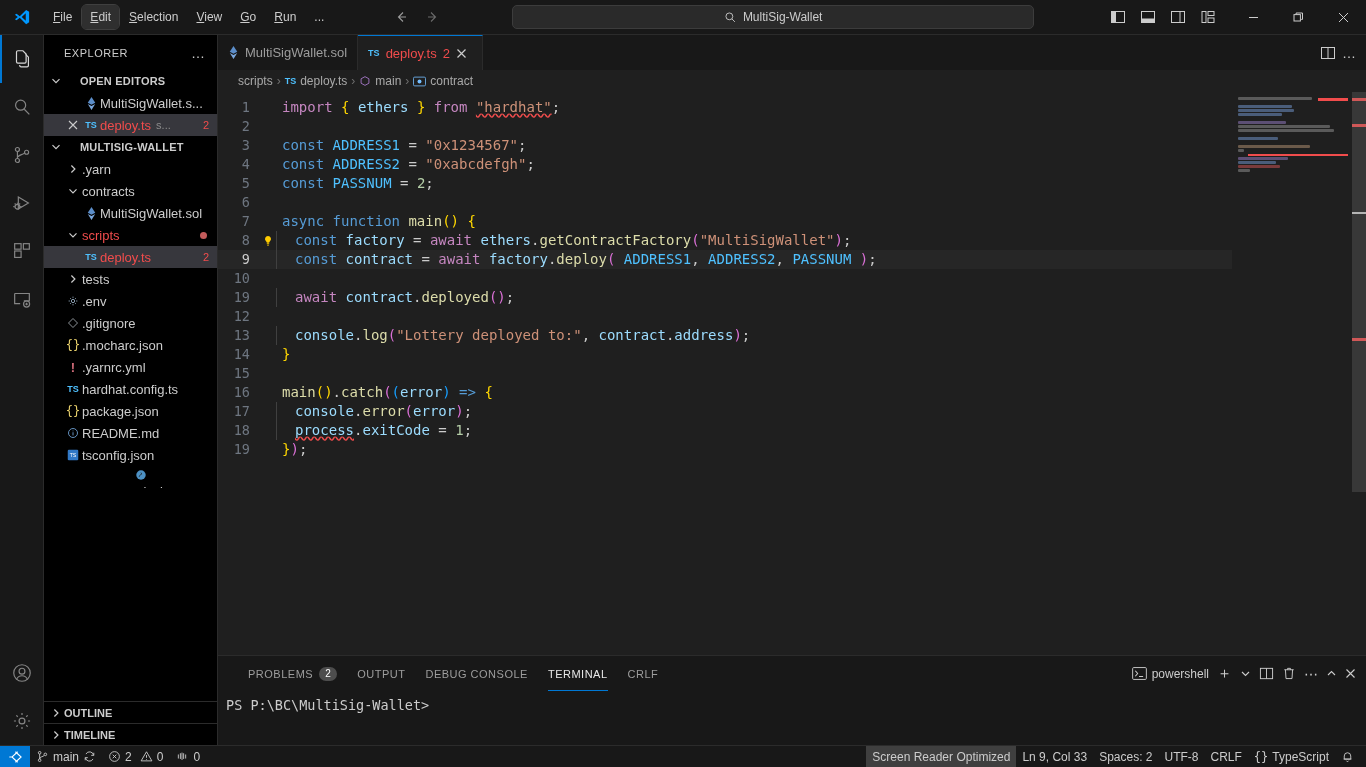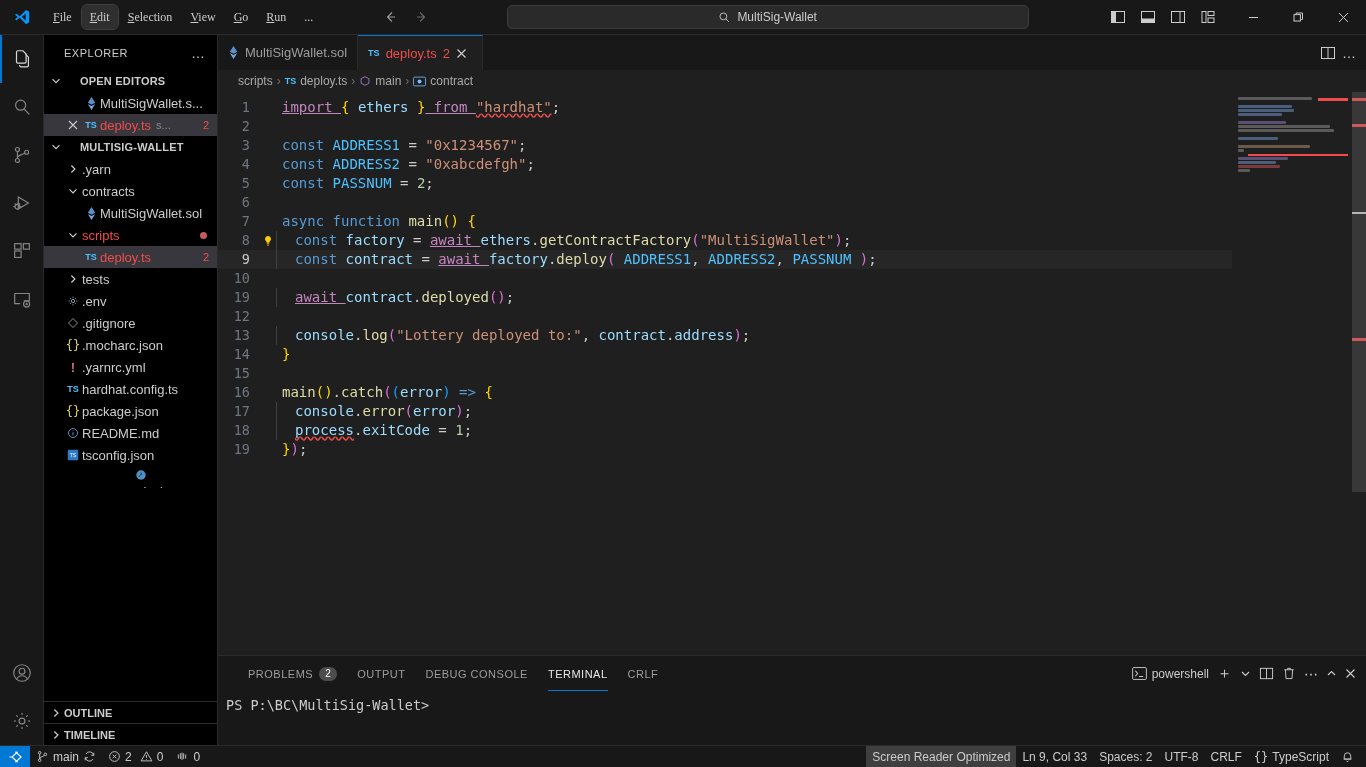--- a/index.html
+++ b/index.html
@@ -14,21 +14,21 @@
 
   
   .titlebar {
     height: 35px; background: #181818; display: flex; align-items: center;
     flex: 0 0 35px; color: #cccccc; border-bottom: 1px solid #2b2b2b;
   }
   .tb-logo { width: 44px; display:flex; align-items:center; justify-content:center; }
   .menu { display: flex; align-items: center; height: 100%; }
   .menu-item {
     font-size: 12px; color: #cccccc; padding: 3px 8px; margin: 0 1px;
-    border-radius: 5px; line-height: 18px; cursor: default; white-space: nowrap; font-family: Liberation Serif, serif;
+    border-radius: 5px; line-height: 18px; cursor: default; white-space: nowrap;
   }
   .menu-item u { text-decoration: underline; }
   .menu-item.focused { background: #2f2f2f; outline:1px solid #3f3f3f; }
   .tb-nav { display: flex; align-items: center; gap: 16px; margin-left: 60px; color:#9a9a9a; }
   .tb-center { flex: 1; display: flex; justify-content: center; }
   .qinput {
     width: 522px; height: 24px; background: #2a2a2a; border: 1px solid #3c3c3c;
     border-radius: 5px; display: flex; align-items: center; justify-content: center;
     gap: 6px; font-size: 12px; color: #cccccc;
   }
@@ -94,21 +94,21 @@
   .cline { height: 19px; display: flex; align-items: center; white-space: pre; position: relative; }
   .cline.cur { background: rgba(255,255,255,0.035); }
   .cline.cur::after { content:""; position:absolute; left:0; right:0; top:0; height:1px; }
   .ln { width: 42px; text-align: right; color: #6e7681; flex: 0 0 42px; padding-right: 10px; font-size:13.5px;}
   .cline.cur .ln { color: #cccccc; }
   .gut { width: 16px; flex: 0 0 16px; display:flex; align-items:center; justify-content:center; }
   .txt { padding-left: 6px; }
   .indent-guide { border-left: 1px solid #404040; }
   
   .kw  { color: #569cd6; }
-  .kw2 { color: #c586c0; text-decoration: underline; }
+  .kw2 { color: #c586c0; }
   .str { color: #ce9178; }
   .num { color: #b5cea8; }
   .fn  { color: #dcdcaa; }
   .var { color: #9cdcfe; }
   .cst { color: #4fc1ff; }
   .pun { color: #cccccc; }
   .bry { color: #ffd700; }
   .brp { color: #da70d6; }
   .brb { color: #179fff; }
   .squig { text-decoration: underline wavy #f14c4c; text-decoration-skip-ink: none; }

